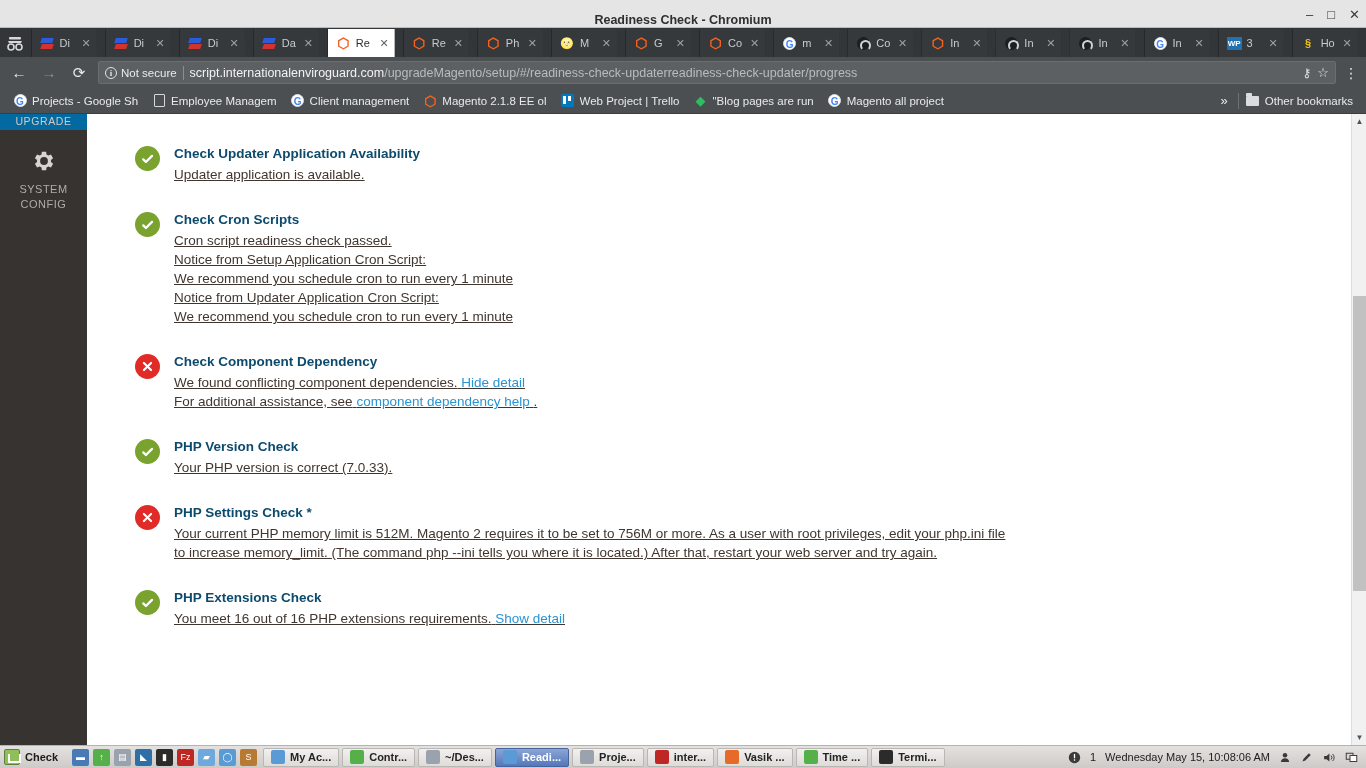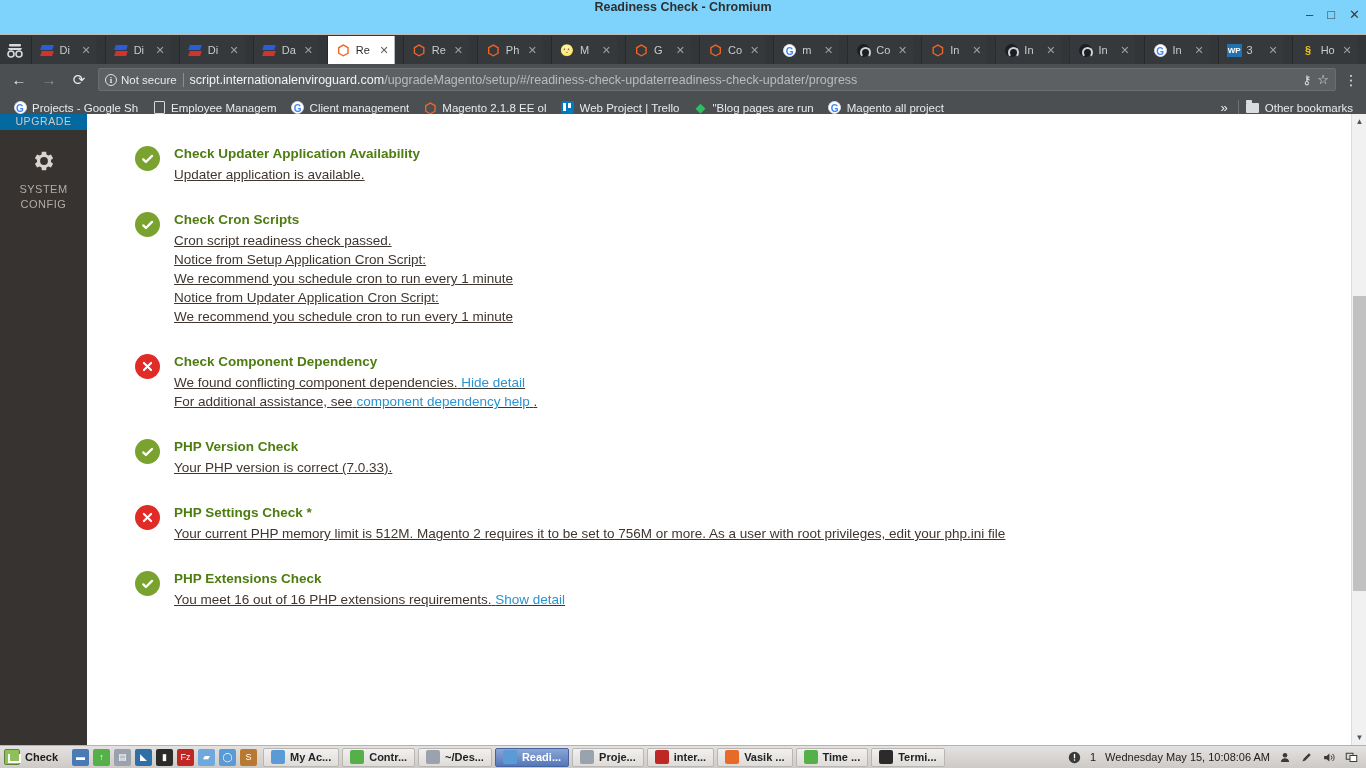--- a/index.html
+++ b/index.html
@@ -10,22 +10,22 @@
     font-family: "Liberation Sans", sans-serif;
     background: #ffffff;
   }
 
   
   #browser-window {
     position: absolute; left: 0; top: 0; width: 1366px; height: 745px;
     background: #2b2b2b;
   }
   .titlebar {
-    height: 35px; background: #7dd3fc; position: relative;
-    display: flex; align-items: flex-start; justify-content: center;
+    height: 28px; background: #e5e5e5; position: relative;
+    display: flex; align-items: flex-end; justify-content: center;
     border-bottom: 1px solid #bdbab7;
   }
   .titlebar .title {
     font-size: 12.5px; color: #2f2f2f; font-weight: bold;
   }
   .win-controls {
     position: absolute; right: 6px; top: 0; height: 28px;
     display: flex; align-items: center; gap: 14px; color: #3a3a3a;
   }
   .win-btn { font-size: 13px; line-height: 1; cursor: default; }
@@ -190,21 +190,21 @@
   }
   .check-icon {
     width: 25px; height: 25px; border-radius: 50%; flex: 0 0 25px; margin-right: 14px;
     display: flex; align-items: center; justify-content: center; color: #fff;
     font-size: 14px; font-weight: bold; margin-top: 2px;
   }
   .check-icon.ok { background: #79a22e; }
   .check-icon.err { background: #e02b27; }
   .check-body { font-size: 13.5px; color: #41362f; line-height: 19px; }
   .check-title {
-    font-weight: bold; font-size: 13.5px; color: #4d7c0f; margin-bottom: 2px;
+    font-weight: bold; font-size: 13.5px; color: #0c4a6e; margin-bottom: 2px;
   }
   .check-text { color: #41362f; }
   .check-extra { margin-top: 16px; }
   .para { margin: 0; text-decoration: underline; }
   .para + .para { margin-top: 0; }
   .block-gap { margin-top: 16px; }
   a.link { color: #2a93d1; text-decoration: none; }
 
   
   .glyph { display: block; }
@@ -576,20 +576,21 @@
           </div>
           <div class="check">
             <div class="check-icon err">
               <svg width="13" height="13" viewBox="0 0 16 16">
                 <path d="M3.6 3.6l8.8 8.8M12.4 3.6l-8.8 8.8" stroke="#fff" stroke-width="2.6" stroke-linecap="round"></path>
               </svg>
             </div>
             <div class="check-body">
               <div class="check-title">PHP Settings Check *</div>
               <div class="para check-text">Your current PHP memory limit is 512M. Magento 2 requires it to be set to 756M or more. As a user with root privileges, edit your php.ini file</div>
+              <div class="para check-text">to increase memory_limit. (The command php --ini tells you where it is located.) After that, restart your web server and try again.</div>
             </div>
           </div>
           <div class="check">
             <div class="check-icon ok">
               <svg width="14" height="14" viewBox="0 0 16 16">
                 <path d="M2.6 8.4l3 3 7-7" fill="none" stroke="#fff" stroke-width="2.6" stroke-linecap="round" stroke-linejoin="round"></path>
               </svg>
             </div>
             <div class="check-body">
               <div class="check-title">PHP Extensions Check</div>

